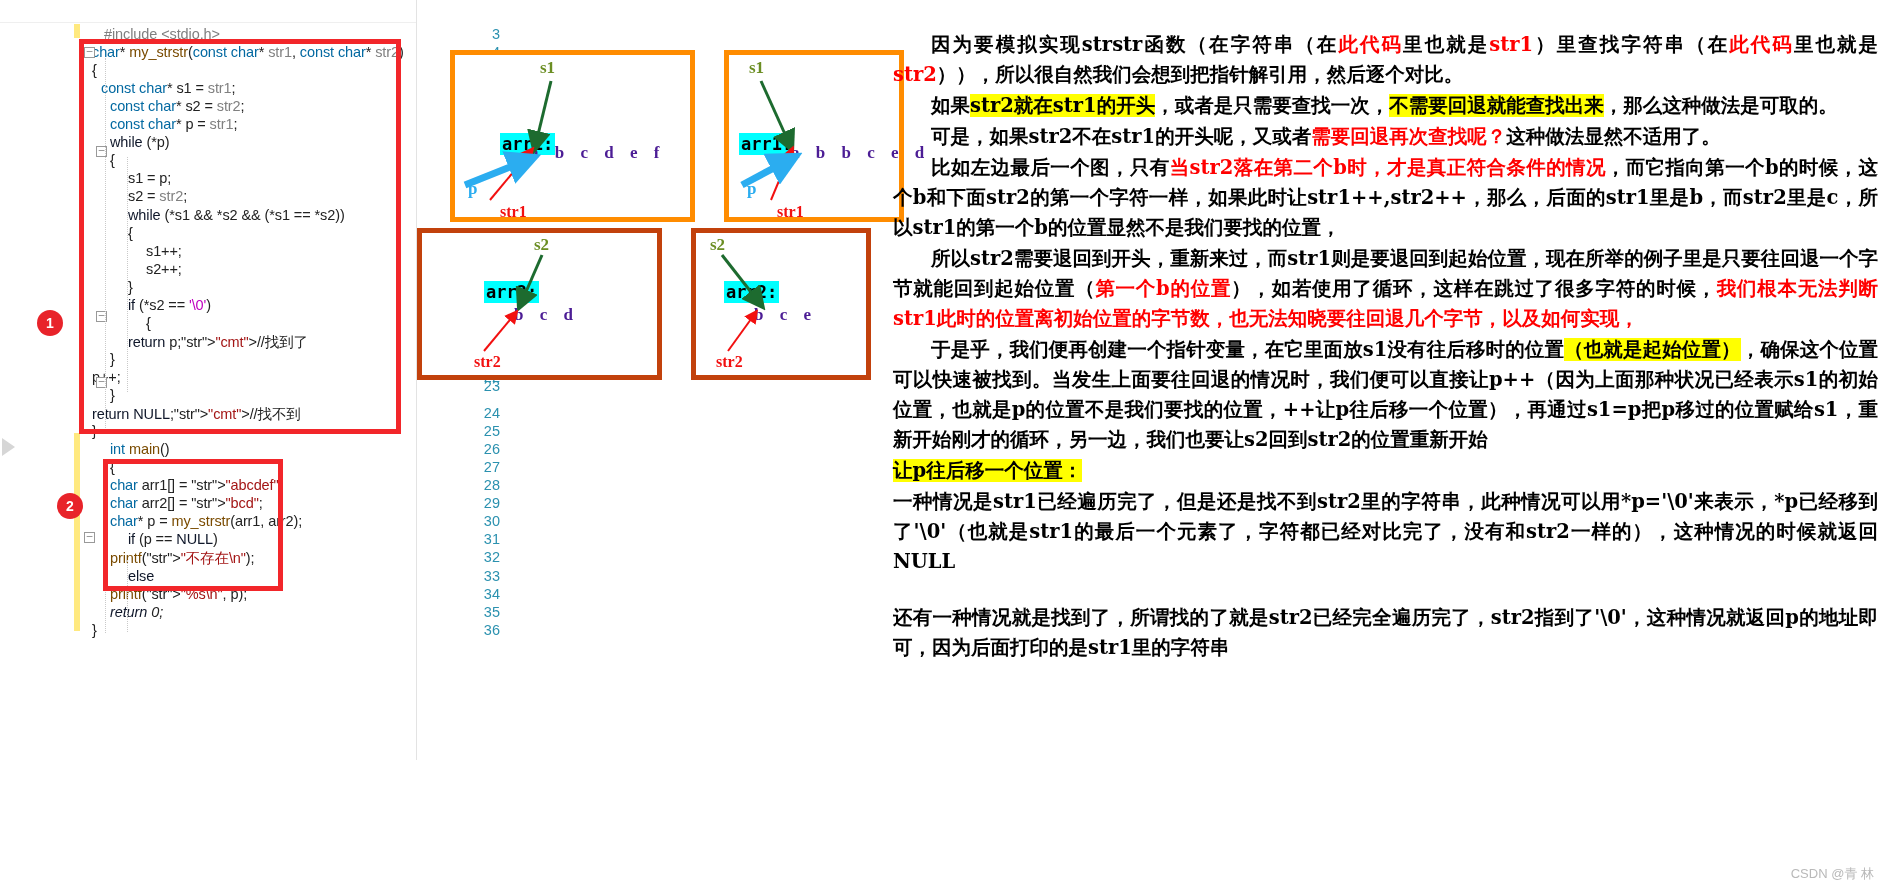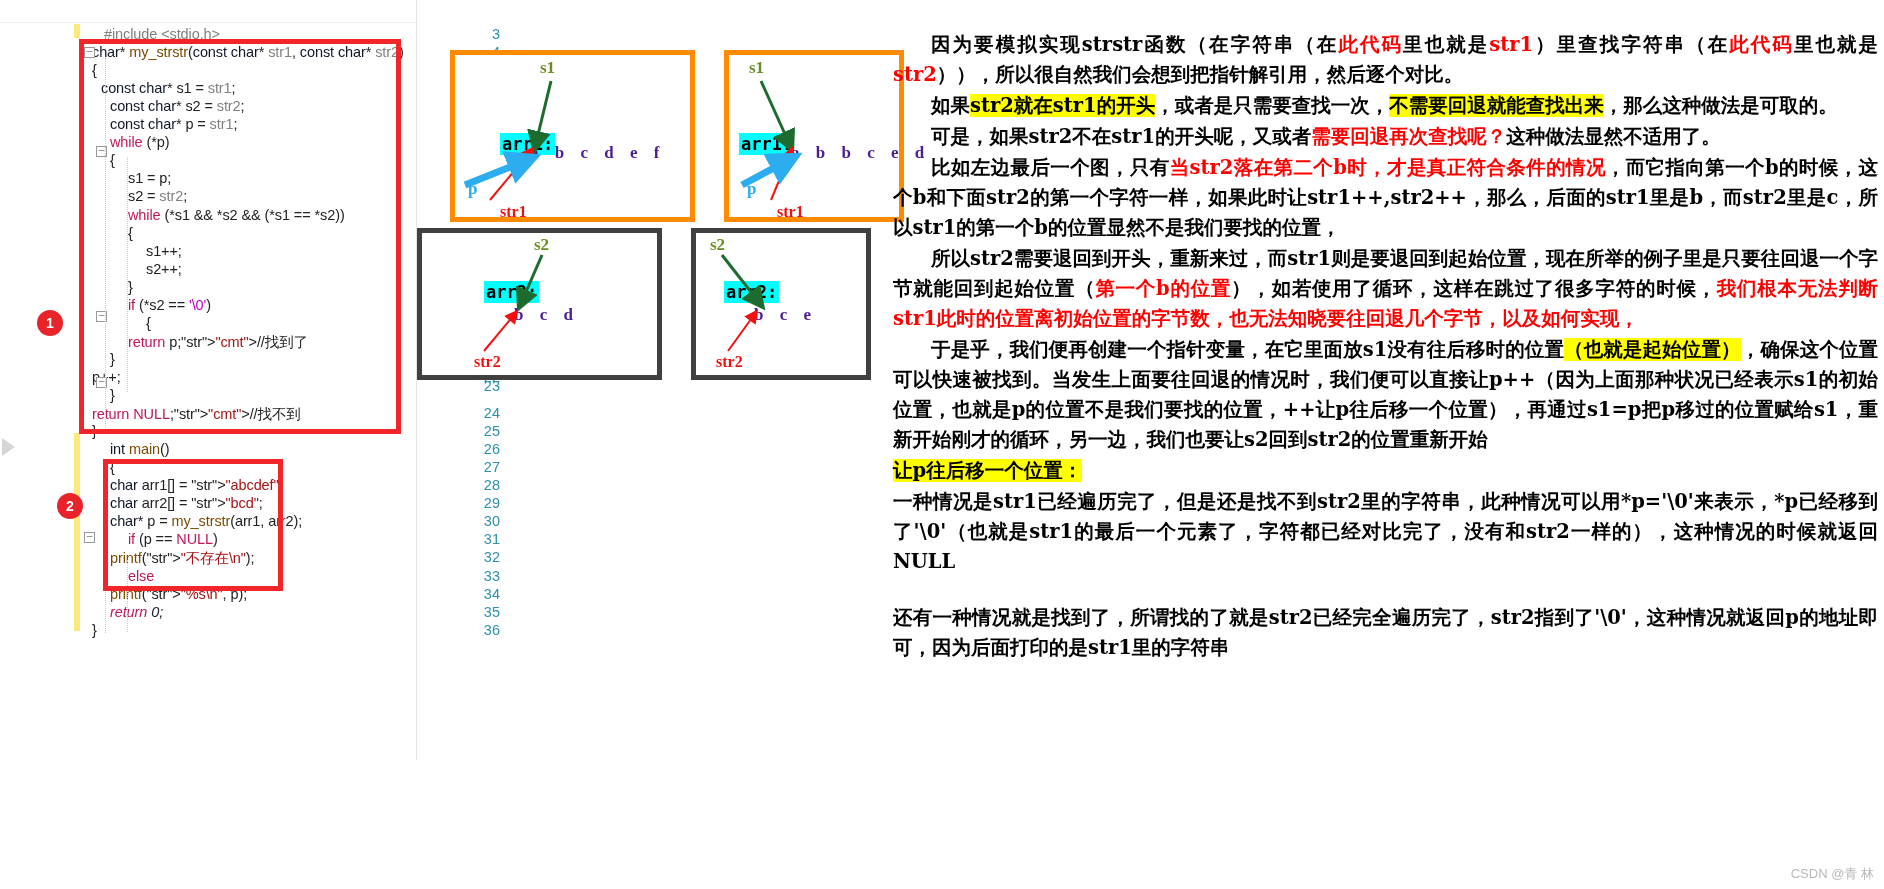--- a/index.html
+++ b/index.html
@@ -9,22 +9,22 @@
   
   #editor{position:absolute;left:0;top:0;width:500px;height:760px;background:#ffffff;}
   #marker-arrow{position:absolute;left:2px;top:438px;width:0;height:0;
      border-top:9px solid transparent;border-bottom:9px solid transparent;
      border-left:13px solid #d6d6d6;}
   .gutter-num{position:absolute;right:0;width:42px;text-align:right;
      color:#2b91af;font-size:14.5px;font-family:"Liberation Sans",sans-serif;}
   #codearea{position:absolute;left:0;top:0;width:500px;height:760px;}
   .cline{position:absolute;left:92px;white-space:pre;font-size:14.5px;
      font-family:"Liberation Sans",sans-serif;color:#222;letter-spacing:-0.1px;}
-  .kw{color:#0f172a;}
-  .kw2{color:#be185d;}
+  .kw{color:#0369a1;}
+  .kw2{color:#0f172a;}
   .str{color:#a31515;}
   .fn{color:#7a4b00;}
   .esc{color:#c000c0;}
   .idg{color:#808080;}
   #yellowbar{position:absolute;left:74px;top:24px;width:6px;height:14px;background:#ffe97f;}
   .yellowbar2{position:absolute;left:74px;width:6px;background:#ffe97f;}
   .foldbox{position:absolute;width:9px;height:9px;border:1px solid #999;
      background:#fff;font-size:8px;line-height:8px;text-align:center;color:#555;}
   .vguide{position:absolute;width:0;border-left:1px dotted #c9c9c9;}
   .greybar{position:absolute;left:83px;width:1px;background:#bdbdbd;}
@@ -35,21 +35,21 @@
      background:#e8232a;color:#fff;font-weight:bold;font-size:14px;
      display:flex;align-items:center;justify-content:center;
      font-family:"Liberation Sans",sans-serif;}
 
   #editor-rightline{position:absolute;left:416px;top:0;width:1px;height:760px;background:#e3e3e3;}
   #editor-topline{position:absolute;left:0;top:22px;width:416px;height:1px;background:#efefef;}
 
   
   .dbox{position:absolute;box-sizing:border-box;background:#ffffff;}
   .dbox.orange{border:5px solid #ff8c00;margin-left:31px;}
-  .dbox.red{border:5px solid #404040;}
+  .dbox.red{border:5px solid #c2410c;}
   .arrlabel{position:absolute;background:#00ffff;color:#000;font-weight:bold;
      font-size:17px;font-family:"DejaVu Sans Mono",monospace;padding:1px 2px;white-space:nowrap;}
   .letters{position:absolute;color:#4c1d95;font-weight:bold;font-size:17px;
      font-family:"Liberation Serif",serif;white-space:nowrap;letter-spacing:6px;}
   .slabel{position:absolute;color:#6b8e23;font-weight:bold;font-size:17px;
      font-family:"Liberation Serif",serif;}
   .plabel{position:absolute;color:#2badf0;font-weight:bold;font-size:17px;
      font-family:"Liberation Serif",serif;}
   .strlabel{position:absolute;color:#f21010;font-weight:bold;font-size:16px;
      font-family:"Liberation Serif",serif;}

